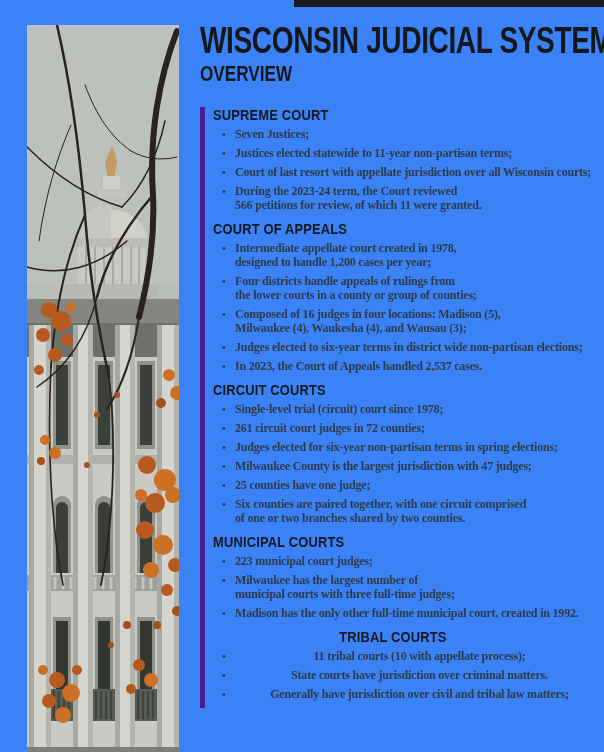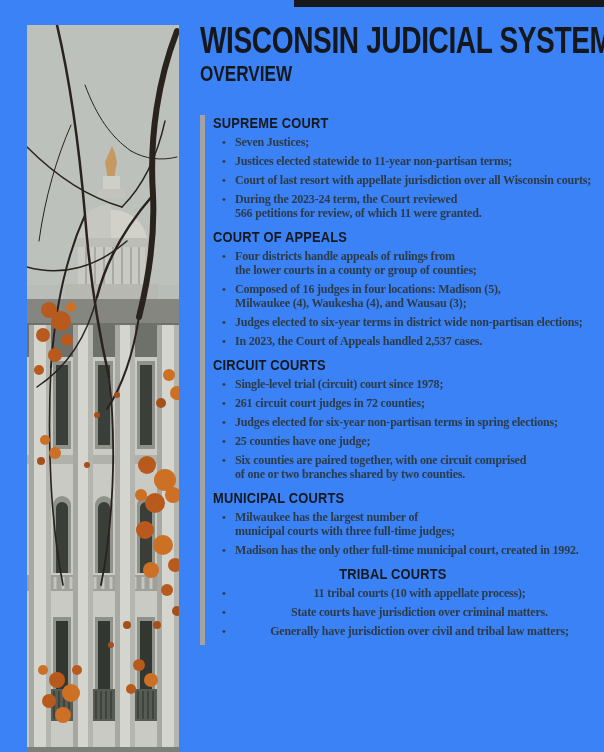--- a/index.html
+++ b/index.html
@@ -24,21 +24,21 @@
     margin:0; font-family:"Liberation Sans", sans-serif; font-weight:bold;
     font-size:36px; line-height:38px; color:#14171b; white-space:nowrap;
     transform:scaleX(0.78); transform-origin:0 0; letter-spacing:-0.5px;
   }
   .page-subtitle {
     margin:2px 0 0 0; font-family:"Liberation Sans", sans-serif; font-weight:bold;
     font-size:22px; line-height:23px; color:#14171b; white-space:nowrap;
     transform:scaleX(0.78); transform-origin:0 0;
   }
   .sections {
-    margin-top:30px; border-left:5px solid #a3a3a3; padding:1px 0 2px 8px;
+    margin-top:22px; border-left:5px solid #4c1d95; padding:1px 0 2px 8px;
   }
   .court-section { margin:0 0 10px 0; }
   .court-section:last-child { margin-bottom:0;text-align:center; }
   .section-heading {
     margin:0 0 4px 0; font-family:"Liberation Sans", sans-serif; font-weight:bold;
     font-size:14px; line-height:15px; color:#16181c; white-space:nowrap;
     transform:scaleX(0.92); transform-origin:0 0; letter-spacing:0.2px;
   }
   ul.bullet-list { list-style:none; margin:0; padding:0 0 0 9px;font-weight:bold; }
   ul.bullet-list li {
@@ -214,46 +214,50 @@
             <li><span class="bullet-text">Court of last resort with appellate jurisdiction over all Wisconsin courts;</span></li>
             <li><span class="bullet-text">During the 2023-24 term, the Court reviewed
 566 petitions for review, of which 11 were granted.</span></li>
           </ul>
   </section>
 
   <section class="court-section">
     <h3 class="section-heading">COURT OF APPEALS</h3>
     <ul class="bullet-list">
 
+    <li><span class="bullet-text">Intermediate appellate court created in 1978,
+designed to handle 1,200 cases per year;</span></li>
             <li><span class="bullet-text">Four districts handle appeals of rulings from
 the lower courts in a county or group of counties;</span></li>
             <li><span class="bullet-text">Composed of 16 judges in four locations: Madison (5),
 Milwaukee (4), Waukesha (4), and Wausau (3);</span></li>
             <li><span class="bullet-text">Judges elected to six-year terms in district wide non-partisan elections;</span></li>
             <li><span class="bullet-text">In 2023, the Court of Appeals handled 2,537 cases.</span></li>
           </ul>
   </section>
 
   <section class="court-section">
     <h3 class="section-heading">CIRCUIT COURTS</h3>
     <ul class="bullet-list">
 
     <li><span class="bullet-text">Single-level trial (circuit) court since 1978;</span></li>
             <li><span class="bullet-text">261 circuit court judges in 72 counties;</span></li>
             <li><span class="bullet-text">Judges elected for six-year non-partisan terms in spring elections;</span></li>
+            <li><span class="bullet-text">Milwaukee County is the largest jurisdiction with 47 judges;</span></li>
             <li><span class="bullet-text">25 counties have one judge;</span></li>
             <li><span class="bullet-text">Six counties are paired together, with one circuit comprised
 of one or two branches shared by two counties.</span></li>
           </ul>
   </section>
 
   <section class="court-section">
     <h3 class="section-heading">MUNICIPAL COURTS</h3>
     <ul class="bullet-list">
 
+            <li><span class="bullet-text">223 municipal court judges;</span></li>
             <li><span class="bullet-text">Milwaukee has the largest number of
 municipal courts with three full-time judges;</span></li>
             <li><span class="bullet-text">Madison has the only other full-time municipal court, created in 1992.</span></li>
           </ul>
   </section>
 
   <section class="court-section">
     <h3 class="section-heading">TRIBAL COURTS</h3>
     <ul class="bullet-list">
 

